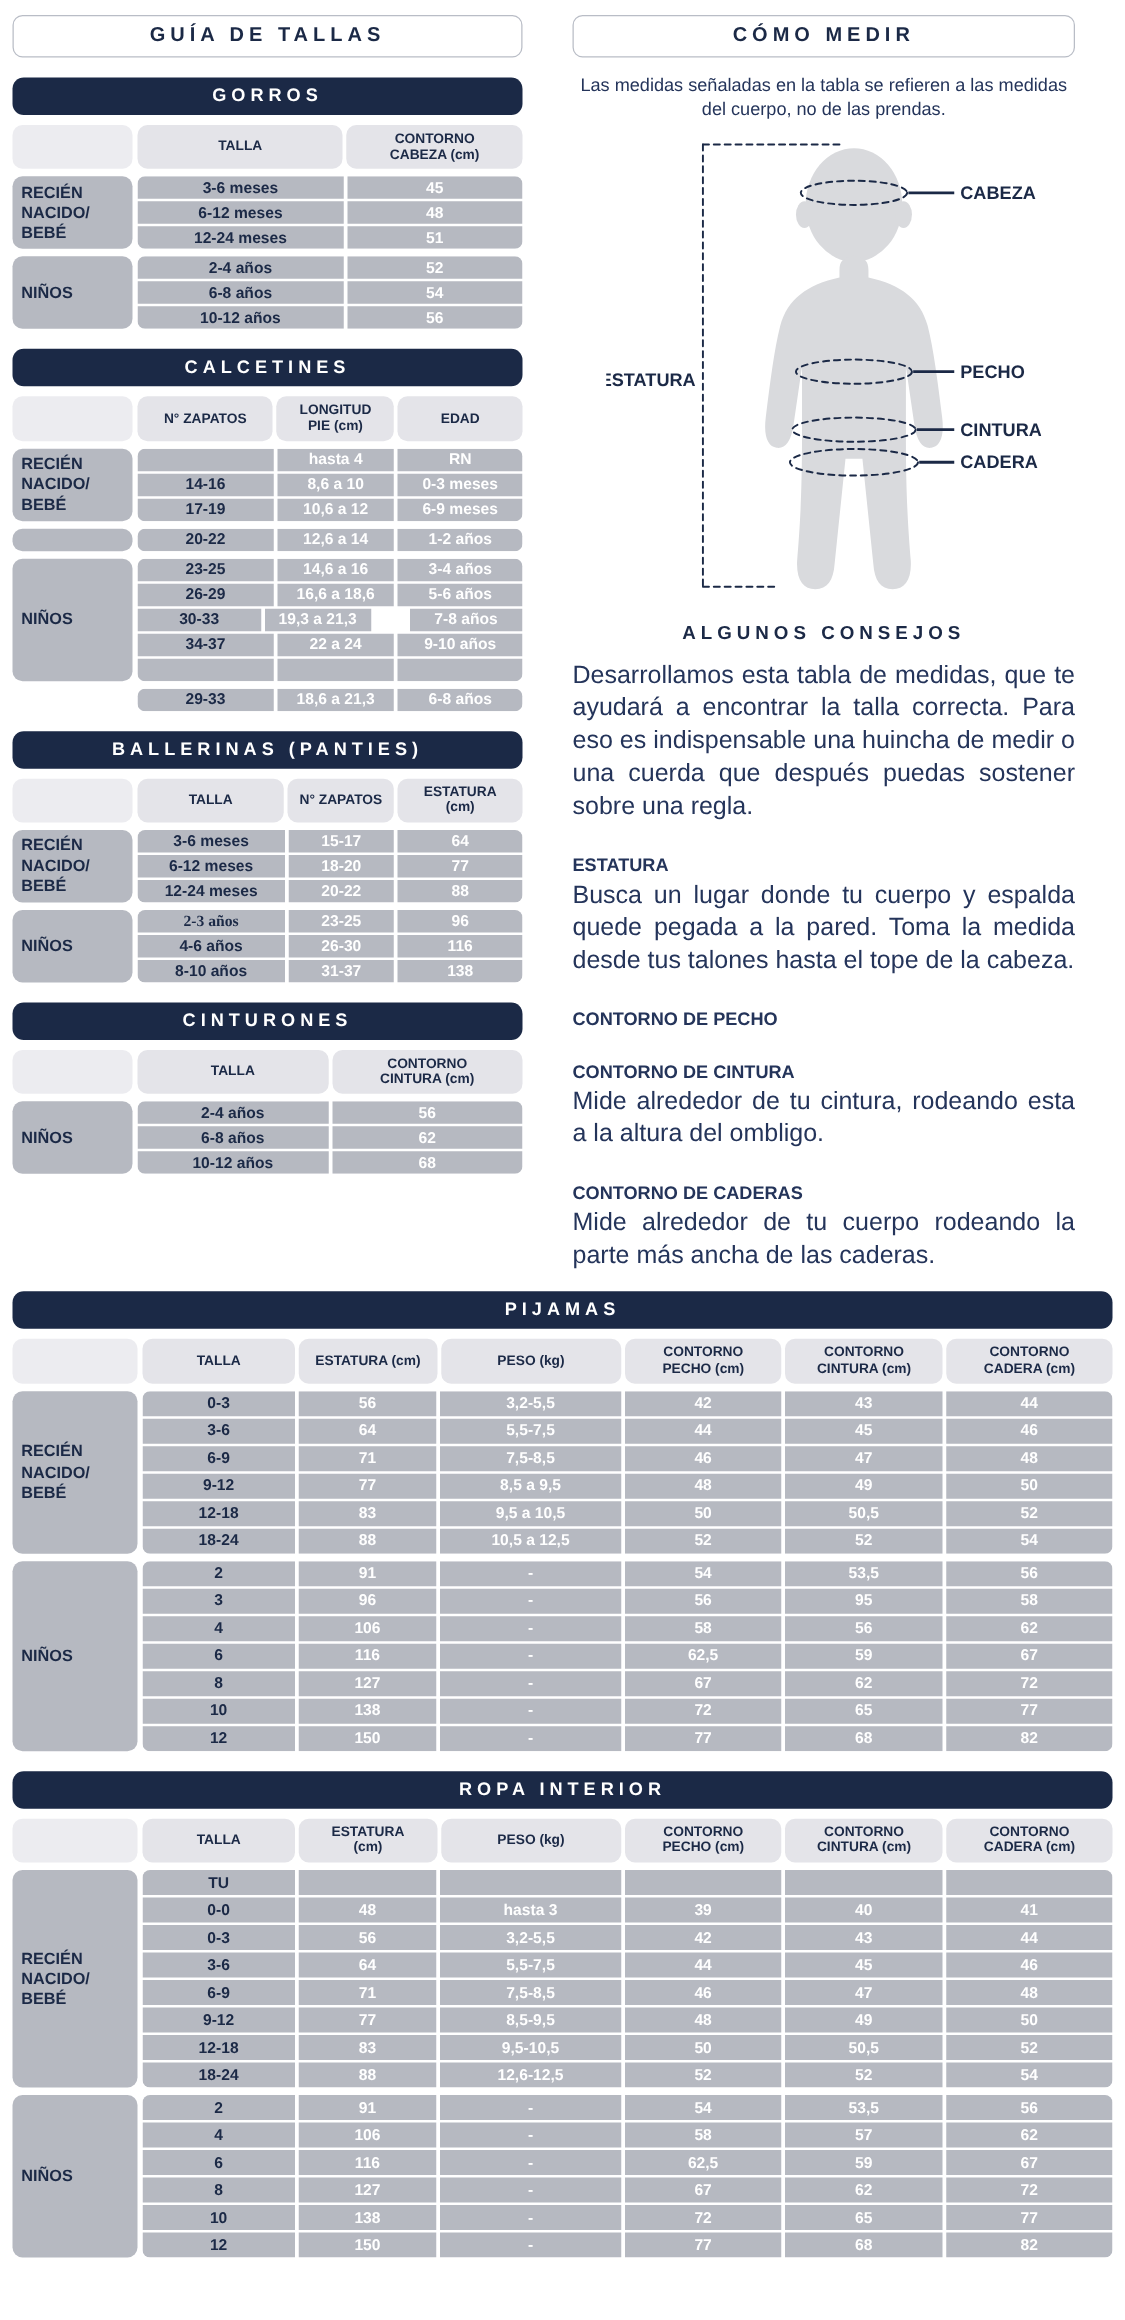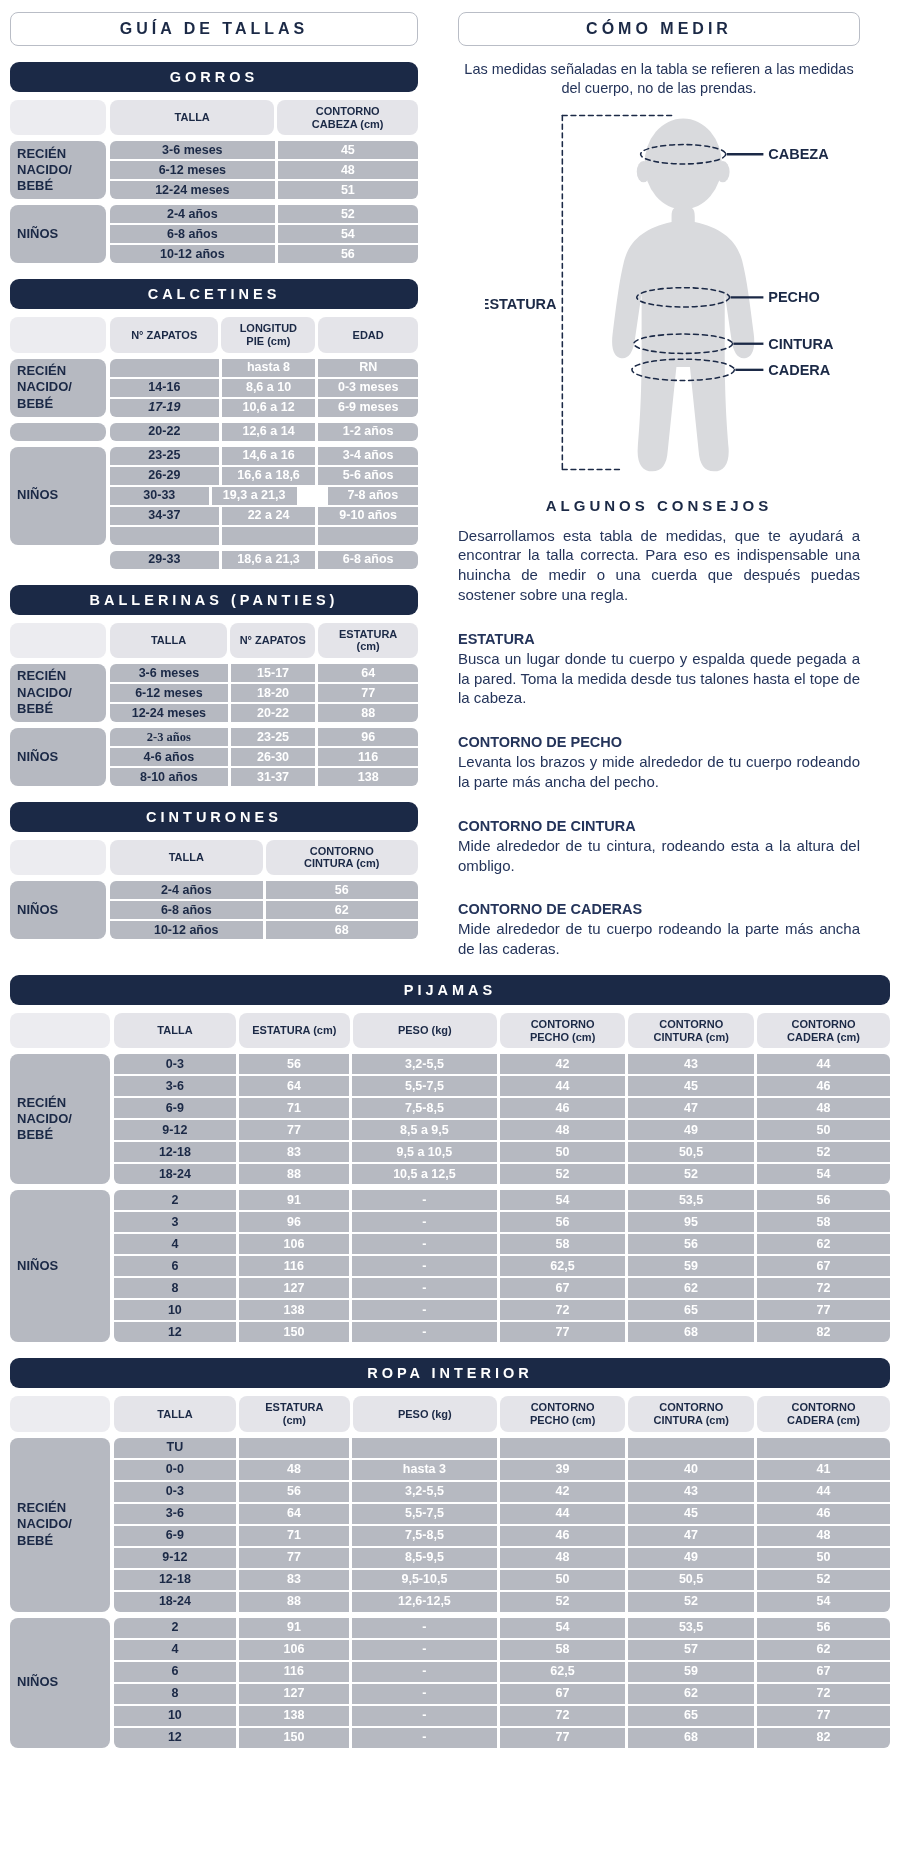--- a/index.html
+++ b/index.html
@@ -77,21 +77,21 @@
   .diagram-svg{width:348px;height:377px;}
   .sil *{fill:var(--sil);}
   .dash line,.dashe{stroke:var(--navy);stroke-width:1.6;stroke-dasharray:5 4;fill:none;stroke-linecap:round;}
   .leader line{stroke:var(--navy);stroke-width:2.4;}
   .diagram-svg text{fill:var(--navy);font-weight:bold;font-size:15px;font-family:"Liberation Sans","DejaVu Sans",sans-serif;}
   .consejos-title{
     text-align:center;color:var(--navy);font-weight:bold;font-size:15px;
     letter-spacing:4px;margin:12px 0 12px;
   }
   .tip-body,.consejos-intro{
-    font-size:15px;line-height:1.32;text-align:justify;margin:0;color:var(--text);
+    font-size:20px;line-height:1.32;text-align:justify;margin:0;color:var(--text);
   }
   .tip{margin-top:26px;}
   .tip-heading{font-size:14.5px;font-weight:bold;color:var(--text);margin:0 0 2px;}
 </style>
 </head>
 <body>
 
 <div class="page">
   <div class="cols">
 
@@ -158,30 +158,30 @@
             </div>
           </div>
           <div class="tbl-body">
             <div class="tbl-group">
               <div class="tbl-label" style="width: 96px;">RECIÉN
 NACIDO/
 BEBÉ</div>
               <div class="tbl-rows">
                 <div class="tbl-row">
                   <div class="tbl-cell c0" style="flex-grow: 36;"></div>
-                  <div class="tbl-cell cv" style="flex-grow: 31;">hasta 8</div>
+                  <div class="tbl-cell cv" style="flex-grow: 31;">hasta 4</div>
                   <div class="tbl-cell cv" style="flex-grow: 33;">RN</div>
                 </div>
                 <div class="tbl-row">
                   <div class="tbl-cell c0" style="flex-grow: 36;">14-16</div>
                   <div class="tbl-cell cv" style="flex-grow: 31;">8,6 a 10</div>
                   <div class="tbl-cell cv" style="flex-grow: 33;">0-3 meses</div>
                 </div>
                 <div class="tbl-row">
-                  <div class="tbl-cell c0" style="flex-grow: 36; font-style: italic;">17-19</div>
+                  <div class="tbl-cell c0" style="flex-grow: 36;">17-19</div>
                   <div class="tbl-cell cv" style="flex-grow: 31;">10,6 a 12</div>
                   <div class="tbl-cell cv" style="flex-grow: 33;">6-9 meses</div>
                 </div>
               </div>
             </div>
             <div class="tbl-group">
               <div class="tbl-label" style="width: 96px;"></div>
               <div class="tbl-rows">
                 <div class="tbl-row">
                   <div class="tbl-cell c0" style="flex-grow: 36;">20-22</div>
@@ -357,21 +357,20 @@
 
       <div class="consejos-title">ALGUNOS CONSEJOS</div>
       <p class="consejos-intro">Desarrollamos esta tabla de medidas, que te ayudará a encontrar la talla correcta. Para eso es indispensable una huincha de medir o una cuerda que después puedas sostener sobre una regla.</p>
 
       <div class="tip">
         <p class="tip-heading">ESTATURA</p>
         <p class="tip-body">Busca un lugar donde tu cuerpo y espalda quede pegada a la pared. Toma la medida desde tus talones hasta el tope de la cabeza.</p>
       </div>
       <div class="tip">
         <p class="tip-heading">CONTORNO DE PECHO</p>
-        <p class="tip-body">Levanta los brazos y mide alrededor de tu cuerpo rodeando la parte más ancha del pecho.</p>
       </div>
       <div class="tip">
         <p class="tip-heading">CONTORNO DE CINTURA</p>
         <p class="tip-body">Mide alrededor de tu cintura, rodeando esta a la altura del ombligo.</p>
       </div>
       <div class="tip">
         <p class="tip-heading">CONTORNO DE CADERAS</p>
         <p class="tip-body">Mide alrededor de tu cuerpo rodeando la parte más ancha de las caderas.</p>
       </div>
     </div>

